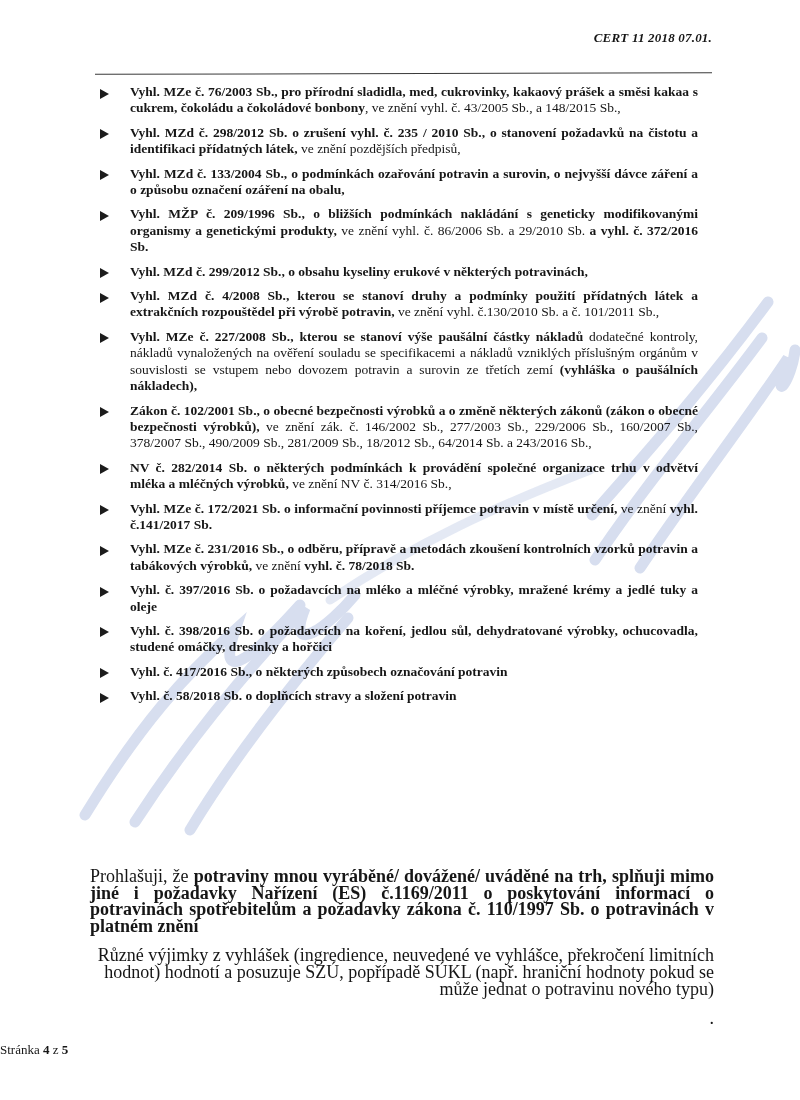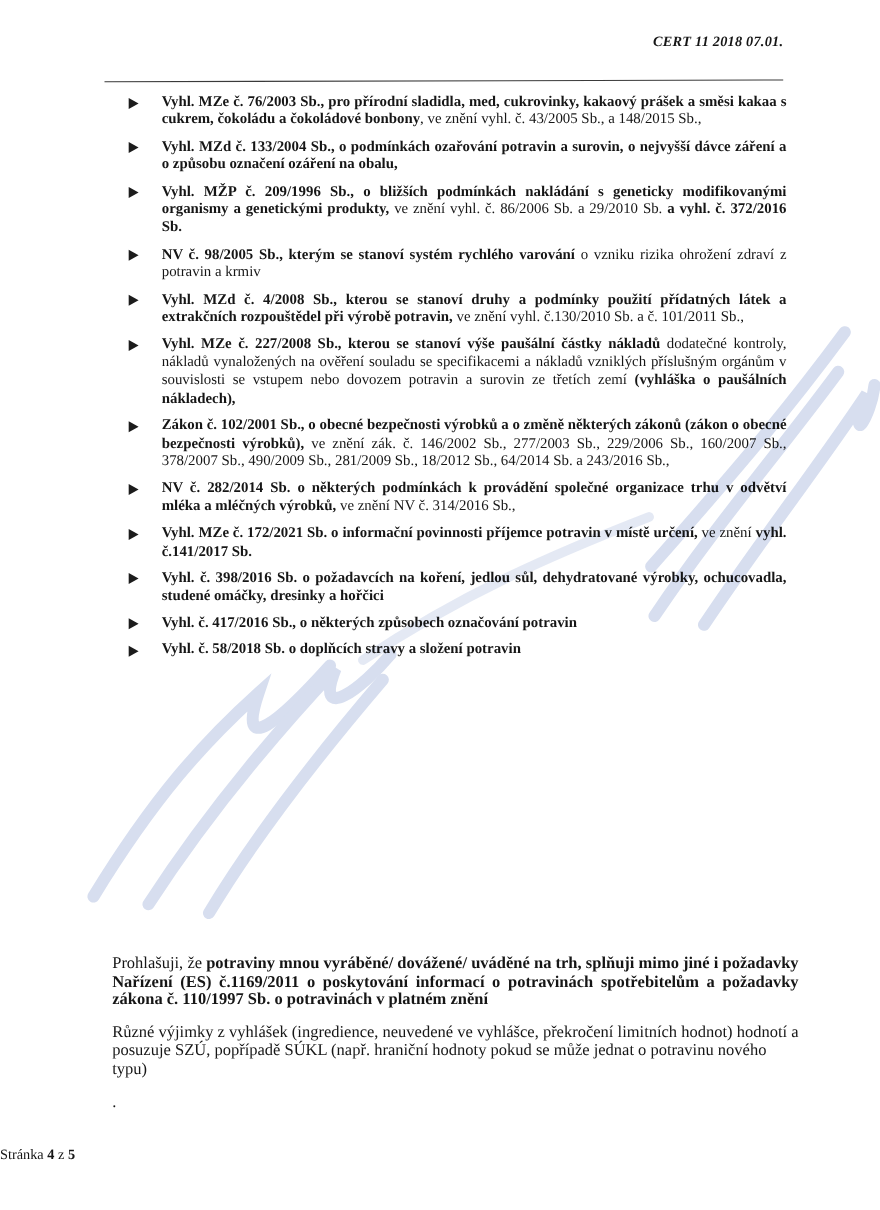--- a/index.html
+++ b/index.html
@@ -15,38 +15,38 @@
     position:absolute;top:30px;right:88px;
     font-size:13px;font-style:italic;font-weight:bold;
     letter-spacing:.2px;
   }
   .top-rule{
     position:absolute;top:73px;left:95px;width:617px;height:0;
     border-top:1.6px solid #3a3a3a;
     transform:rotate(-0.15deg);
   }
   .reg-list{
-    position:absolute;top:84px;left:117px;width:598px;
+    position:absolute;top:84px;left:100px;width:598px;
     font-size:13.5px;line-height:16.4px;
   }
   .li{display:flex;gap:11px;margin-bottom:8px;}
   .bullet{
     flex:0 0 10px;margin-top:4.5px;
     width:0;height:0;
     border-left:9px solid #1c1c1c;
     border-top:5.5px solid transparent;
     border-bottom:5.5px solid transparent;
   }
   .li-text{flex:1;text-align:justify;}
   .b{font-weight:bold;}
   .closing{
-    position:absolute;top:868px;left:102px;width:624px;
-    font-size:15px;line-height:16.6px;
+    position:absolute;top:868px;left:90px;width:624px;
+    font-size:18px;line-height:16.6px;
   }
-  .para{margin:0 0 13px 0;}
+  .para{margin:0 0 13px 0;text-align:right;}
   .para.justify{text-align:justify;}
   .page-footer{
     position:absolute;left:0;right:0;bottom:42px;
     text-align:left;font-size:13px;
   }
   .watermark{
     position:absolute;left:0;top:0;width:800px;height:1100px;
     pointer-events:none;
     mix-blend-mode:multiply;
     z-index:5;
@@ -75,49 +75,61 @@
 
   <div class="top-rule"></div>
 
   <div class="reg-list">
       <div class="li">
         <span class="bullet"></span>
         <div class="li-text"><span class="b">Vyhl. MZe č. 76/2003 Sb., pro přírodní sladidla, med, cukrovinky, kakaový prášek a směsi kakaa s cukrem, čokoládu a čokoládové bonbony</span><span>, ve znění vyhl. č. 43/2005 Sb., a 148/2015 Sb.,</span></div>
       </div>
       <div class="li">
         <span class="bullet"></span>
+        <div class="li-text"><span class="b">Vyhl. MZd č. 298/2012 Sb. o zrušení vyhl. č. 235 / 2010 Sb., o stanovení požadavků na čistotu a identifikaci přídatných látek,</span><span> ve znění pozdějších předpisů,</span></div>
+      </div>
+      <div class="li">
+        <span class="bullet"></span>
         <div class="li-text"><span class="b">Vyhl. MZd č. 133/2004 Sb., o podmínkách ozařování potravin a surovin, o nejvyšší dávce záření a o způsobu označení ozáření na obalu,</span></div>
       </div>
       <div class="li">
         <span class="bullet"></span>
         <div class="li-text"><span class="b">Vyhl. MŽP č. 209/1996 Sb., o bližších podmínkách nakládání s geneticky modifikovanými organismy a genetickými produkty,</span><span> ve znění vyhl. č. 86/2006 Sb. a 29/2010 Sb. </span><span class="b">a vyhl. č. 372/2016 Sb.</span></div>
       </div>
       <div class="li">
         <span class="bullet"></span>
-        <div class="li-text"><span class="b">NV č. 98/2005 Sb., kterým se stanoví systém rychlého varování</span><span> o vzniku rizika ohrožení zdraví z potravin a krmiv</span></div>
+        <div class="li-text"><span class="b">Vyhl. MZd č. 299/2012 Sb., o obsahu kyseliny erukové v některých potravinách,</span></div>
       </div>
       <div class="li">
         <span class="bullet"></span>
         <div class="li-text"><span class="b">Vyhl. MZd č. 4/2008 Sb., kterou se stanoví druhy a podmínky použití přídatných látek a extrakčních rozpouštědel při výrobě potravin,</span><span> ve znění vyhl. č.130/2010 Sb. a č. 101/2011 Sb.,</span></div>
       </div>
       <div class="li">
         <span class="bullet"></span>
         <div class="li-text"><span class="b">Vyhl. MZe č. 227/2008 Sb., kterou se stanoví výše paušální částky nákladů</span><span> dodatečné kontroly, nákladů vynaložených na ověření souladu se specifikacemi a nákladů vzniklých příslušným orgánům v souvislosti se vstupem nebo dovozem potravin a surovin ze třetích zemí </span><span class="b">(vyhláška o paušálních nákladech),</span></div>
       </div>
       <div class="li">
         <span class="bullet"></span>
         <div class="li-text"><span class="b">Zákon č. 102/2001 Sb., o obecné bezpečnosti výrobků a o změně některých zákonů (zákon o obecné bezpečnosti výrobků),</span><span> ve znění zák. č. 146/2002 Sb., 277/2003 Sb., 229/2006 Sb., 160/2007 Sb., 378/2007 Sb., 490/2009 Sb., 281/2009 Sb., 18/2012 Sb., 64/2014 Sb. a 243/2016 Sb.,</span></div>
       </div>
       <div class="li">
         <span class="bullet"></span>
         <div class="li-text"><span class="b">NV č. 282/2014 Sb. o některých podmínkách k provádění společné organizace trhu v odvětví mléka a mléčných výrobků,</span><span> ve znění NV č. 314/2016 Sb.,</span></div>
       </div>
       <div class="li">
         <span class="bullet"></span>
         <div class="li-text"><span class="b">Vyhl. MZe č. 172/2021 Sb. o informační povinnosti příjemce potravin v místě určení,</span><span> ve znění </span><span class="b">vyhl. č.141/2017 Sb.</span></div>
+      </div>
+      <div class="li">
+        <span class="bullet"></span>
+        <div class="li-text"><span class="b">Vyhl. MZe č. 231/2016 Sb., o odběru, přípravě a metodách zkoušení kontrolních vzorků potravin a tabákových výrobků,</span><span> ve znění </span><span class="b">vyhl. č. 78/2018 Sb.</span></div>
+      </div>
+      <div class="li">
+        <span class="bullet"></span>
+        <div class="li-text"><span class="b">Vyhl. č. 397/2016 Sb. o požadavcích na mléko a mléčné výrobky, mražené krémy a jedlé tuky a oleje</span></div>
       </div>
       <div class="li">
         <span class="bullet"></span>
         <div class="li-text"><span class="b">Vyhl. č. 398/2016 Sb. o požadavcích na koření, jedlou sůl, dehydratované výrobky, ochucovadla, studené omáčky, dresinky a hořčici</span></div>
       </div>
       <div class="li">
         <span class="bullet"></span>
         <div class="li-text"><span class="b">Vyhl. č. 417/2016 Sb., o některých způsobech označování potravin</span></div>
       </div>
       <div class="li">

